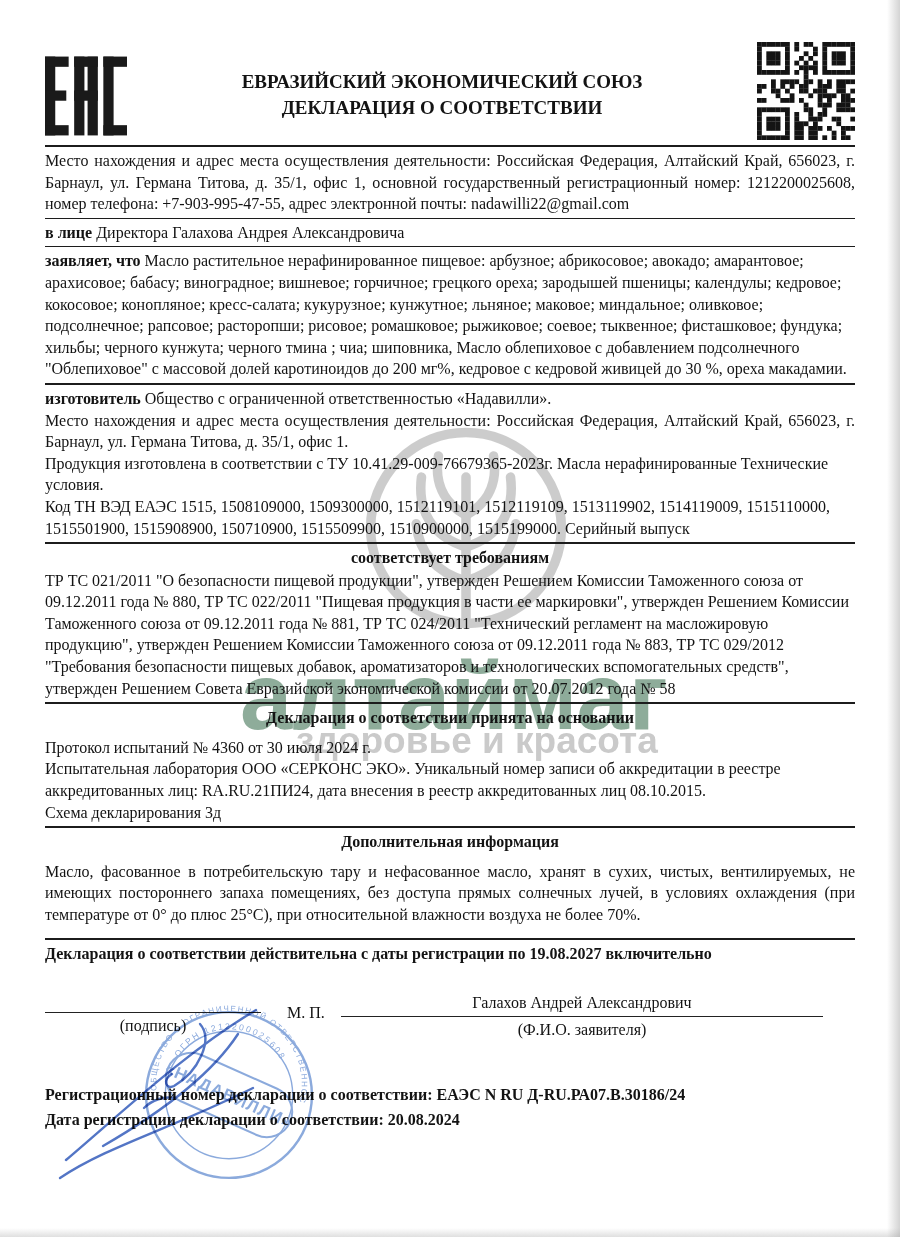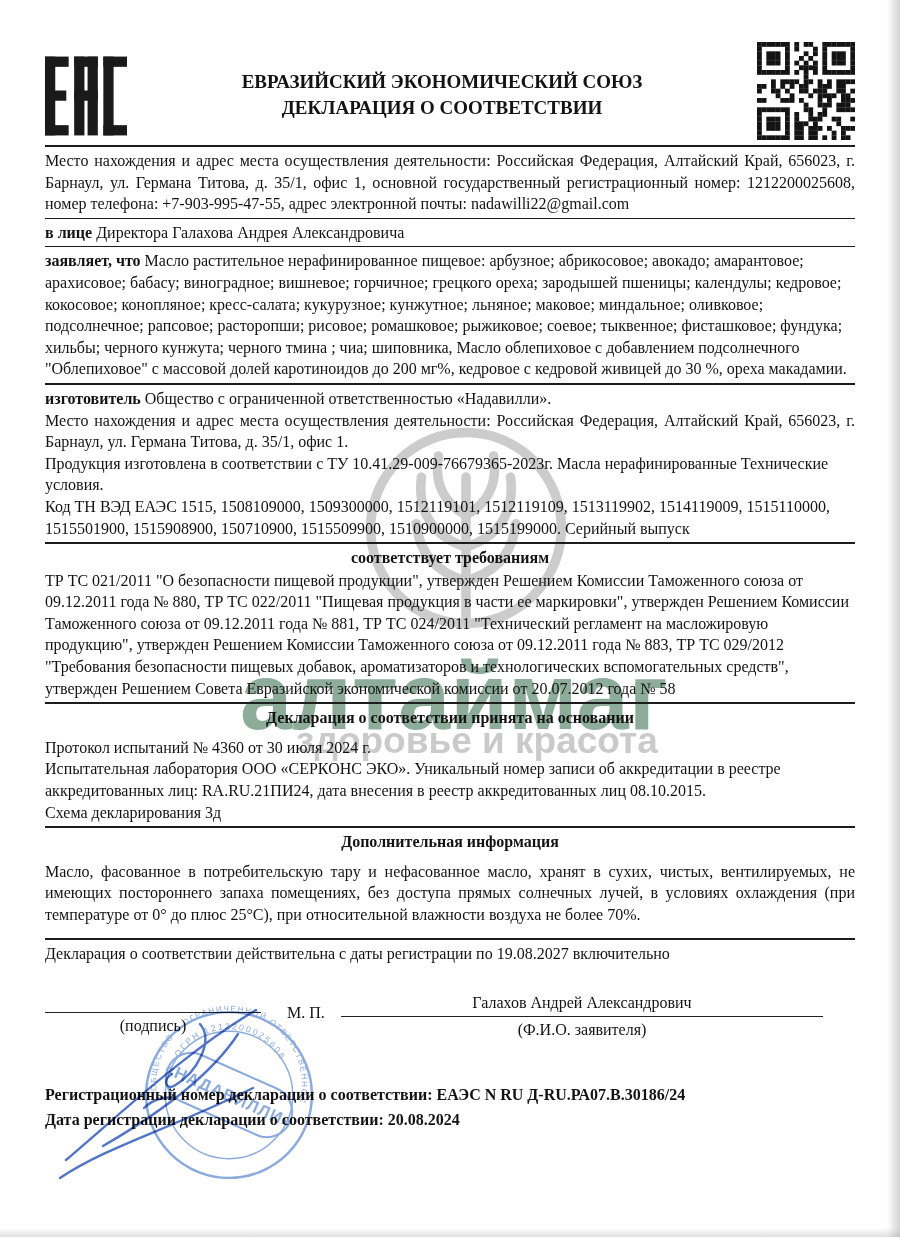--- a/index.html
+++ b/index.html
@@ -12,21 +12,21 @@
   .titles{flex:1;text-align:center;padding-top:10px;font-weight:bold;font-size:19px;line-height:26px;}
   .qr{width:98px;height:98px;flex:0 0 auto;margin-top:2px;}
   .p{margin:0;}
   .just{text-align:justify;}
   .rule{border:0;border-top:2px solid #1c1c1c;margin:3px 0;}
   .rule.thin{border-top-width:1.6px;}
   .rule.thick{border-top-width:2.6px;margin-top:12px;}
   b.lead{font-weight:bold;}
   .h{font-weight:bold;margin:1px 12px;text-align:center;}
   .sp8{margin-top:8px;}
-  .bold-line{font-weight:normal;}
+  .bold-line{font-weight:bold;}
   
   .sigrow{position:relative;height:94px;margin-top:10px;}
   .sig-left{position:absolute;left:0;top:16px;width:216px;text-align:center;}
   .sig-left .sig-line{height:22px;border-bottom:1.7px solid #222;}
   .sig-cap{padding-top:2px;font-size:16px;}
   .sig-mp{position:absolute;left:242px;top:28px;}
   .sig-right{position:absolute;left:296px;top:0;width:482px;text-align:center;}
   .sig-name{padding-top:18px;border-bottom:1.7px solid #222;padding-bottom:2px;}
   .reg{margin-top:14px;font-weight:bold;line-height:25px;}
   

